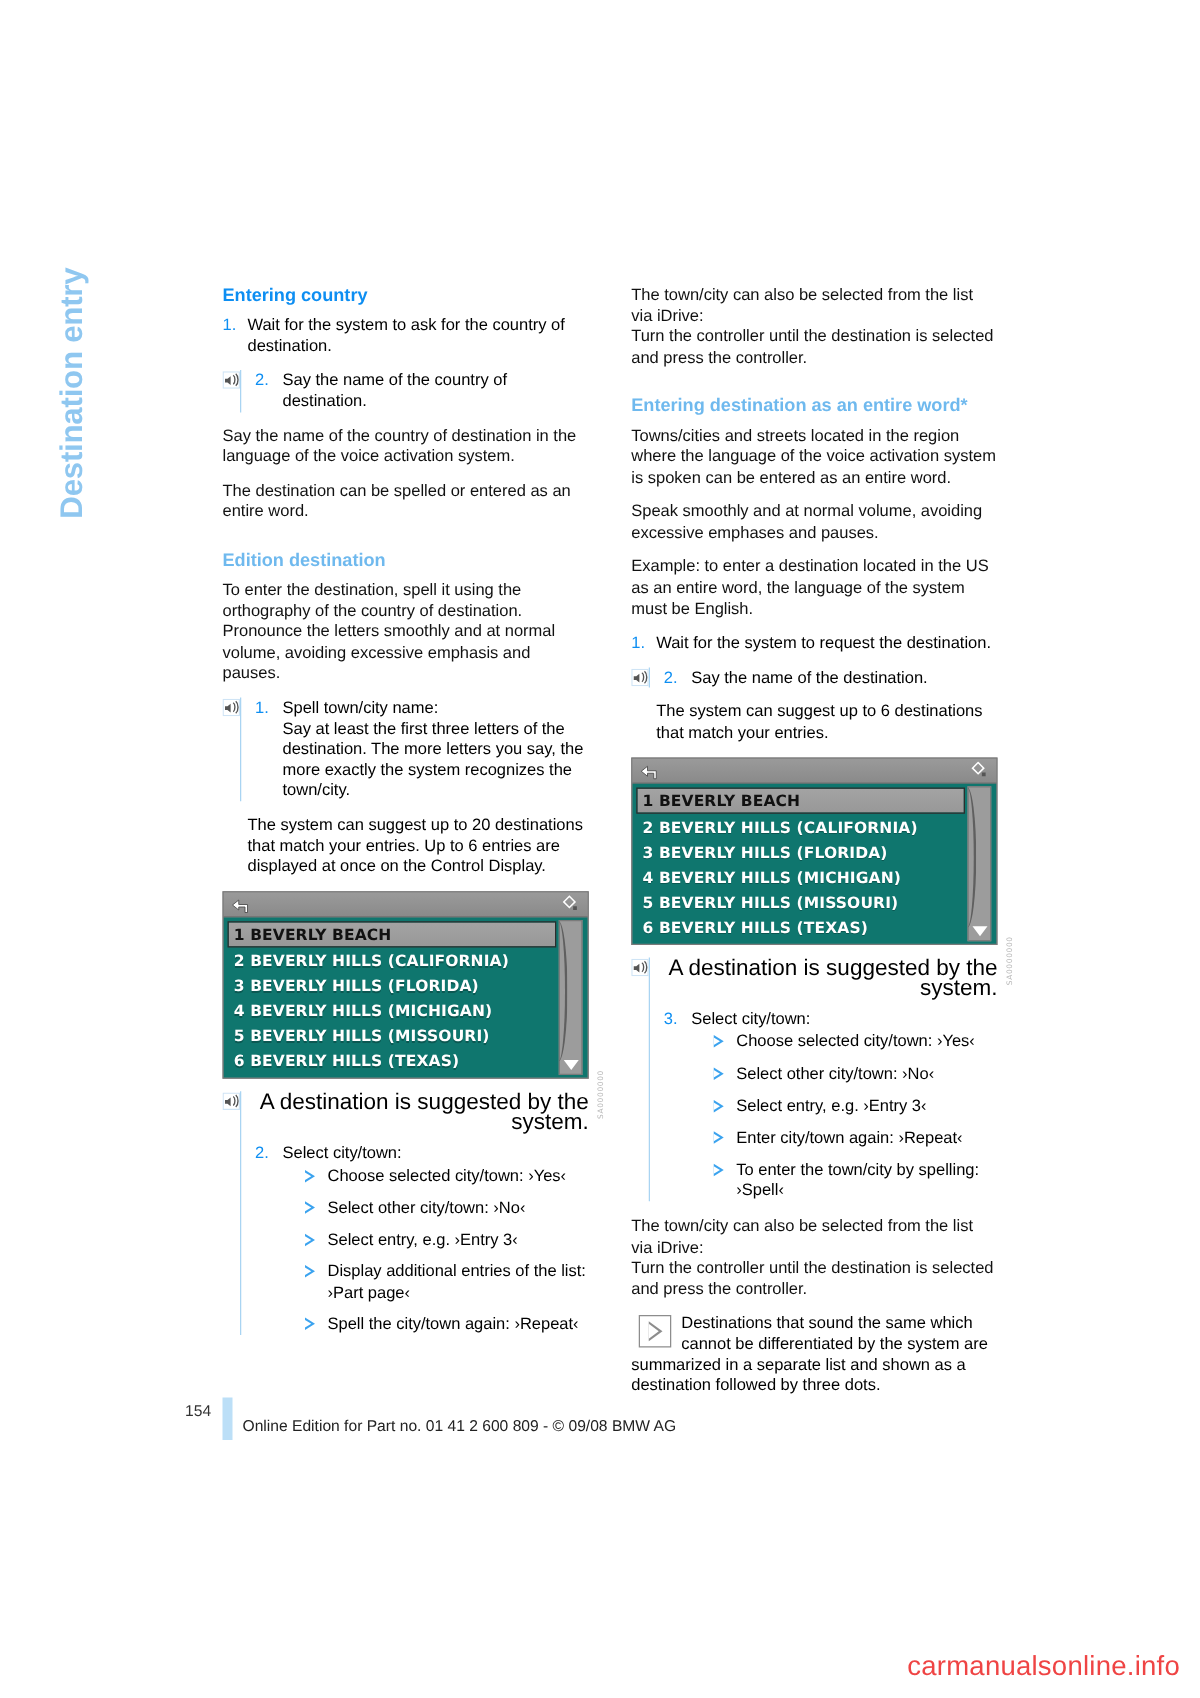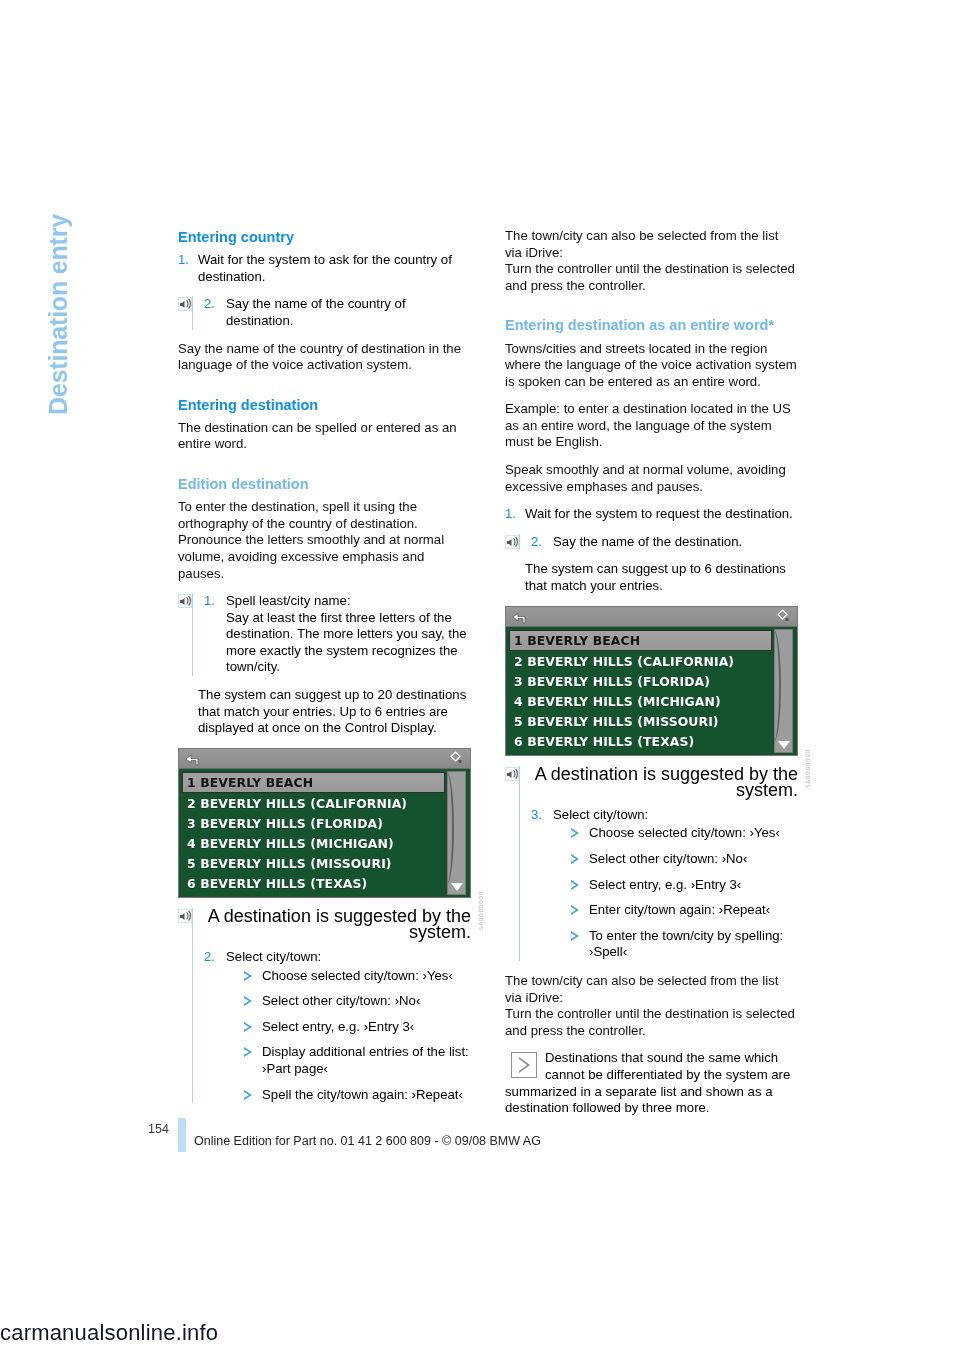--- a/index.html
+++ b/index.html
@@ -225,21 +225,21 @@
     left: 6px; top: 3px;
     width: 15px; height: 13px;
   }
   .ss-cross {
     position: absolute;
     right: 7px; top: 2px;
     width: 15px; height: 15px;
   }
   .ss-list {
     position: relative;
-    background: #14532d;
+    background: #0f766e;
     padding: 3px 3px 3px 3px;
   }
   .ss-row {
     font-size: 12.4px;
     line-height: 20px;
     color: #ffffff;
     font-weight: bold;
     letter-spacing: 0.1px;
     padding-left: 5px;
     text-shadow: 0 1px 0 rgba(0,0,0,0.25);
@@ -322,24 +322,25 @@
     color: #222;
     white-space: nowrap;
   }
 
   
   .watermark {
     position: absolute;
     left: 0;
     bottom: 12px;
     width: 960px;
+    text-align: right;
     padding-right: 16px;
     box-sizing: border-box;
     font-size: 22px;
-    color: #0f172a;
+    color: #ef4444;
     letter-spacing: 0.2px;
   }
 </style>
 </head>
 <body>
 
 <div class="page">
 
   <div class="side-tab">Destination entry</div>
 
@@ -367,40 +368,39 @@
           </svg>
         </span>
         <div class="step">
           <span class="num">2.</span>
           <span class="txt">Say the name of the country of destination.</span>
         </div>
       </div>
 
       <p class="body">Say the name of the country of destination in the language of the voice activation system.</p>
 
-      <h2 class="section spaced">Entering destination</h2>
       <p class="body">The destination can be spelled or entered as an entire word.</p>
 
       <h2 class="section light spaced">Edition destination</h2>
       <p class="body">To enter the destination, spell it using the orthography of the country of destination. Pronounce the letters smoothly and at normal volume, avoiding excessive emphasis and pauses.</p>
 
       <div class="voice-block">
         <div class="rule"></div>
         <span class="voice-icon">
           <svg viewBox="0 0 14 14" width="14" height="14" aria-hidden="true">
             <rect x="0.5" y="0.5" width="13" height="13" fill="#ffffff" stroke="#cfe4f5" stroke-width="1"></rect>
             <path d="M2 6 L2 9 L4 9 L6.5 11 L6.5 4 L4 6 Z" fill="#555"></path>
             <path d="M8.5 3.2 C10.4 4.2 10.4 9 8.6 10.4" stroke="#555" stroke-width="1.1" fill="none"></path>
             <path d="M10.6 2 C13 4 13 9.6 10.6 11.6" stroke="#555" stroke-width="1.1" fill="none"></path>
           </svg>
         </span>
         <div class="step">
           <span class="num">1.</span>
           <span class="txt">
-            <span>Spell least/city name:</span><br>
+            <span>Spell town/city name:</span><br>
             <span>Say at least the first three letters of the destination. The more letters you say, the more exactly the system recognizes the town/city.</span>
           </span>
         </div>
       </div>
 
       <p class="indent-note">The system can suggest up to 20 destinations that match your entries. Up to 6 entries are displayed at once on the Control Display.</p>
 
       <div class="screenshot">
         <div class="ss-topbar">
           <span class="ss-back">
@@ -456,22 +456,22 @@
 
     </div>
 
     <div class="col col-right">
 
       <p class="body tight">The town/city can also be selected from the list via iDrive:</p>
       <p class="body">Turn the controller until the destination is selected and press the controller.</p>
 
       <h2 class="section light spaced">Entering destination as an entire word*</h2>
       <p class="body">Towns/cities and streets located in the region where the language of the voice activation system is spoken can be entered as an entire word.</p>
+      <p class="body">Speak smoothly and at normal volume, avoiding excessive emphases and pauses.</p>
       <p class="body">Example: to enter a destination located in the US as an entire word, the language of the system must be English.</p>
-      <p class="body">Speak smoothly and at normal volume, avoiding excessive emphases and pauses.</p>
 
       <div class="steps">
         <div class="step">
           <span class="num">1.</span>
           <span class="txt">Wait for the system to request the destination.</span>
         </div>
       </div>
 
       <div class="voice-block">
         <div class="rule"></div>
@@ -542,21 +542,21 @@
           <li><span class="tri-mark"></span><span>Enter city/town again: ›Repeat‹</span></li>
           <li><span class="tri-mark"></span><span>To enter the town/city by spelling: ›Spell‹</span></li>
         </ul>
       </div>
 
       <p class="body tight" style="margin-top:12px;">The town/city can also be selected from the list via iDrive:</p>
       <p class="body">Turn the controller until the destination is selected and press the controller.</p>
 
       <div class="notebox">
         <span class="sq"></span>
-        <p>Destinations that sound the same which cannot be differentiated by the system are summarized in a separate list and shown as a destination followed by three more.</p>
+        <p>Destinations that sound the same which cannot be differentiated by the system are summarized in a separate list and shown as a destination followed by three dots.</p>
       </div>
 
     </div>
   </div>
 
   <div class="footer">
     <span class="pageno">154</span>
     <span class="bluebar"></span>
     <span class="edition">Online Edition for Part no. 01 41 2 600 809 - © 09/08 BMW AG</span>
   </div>

